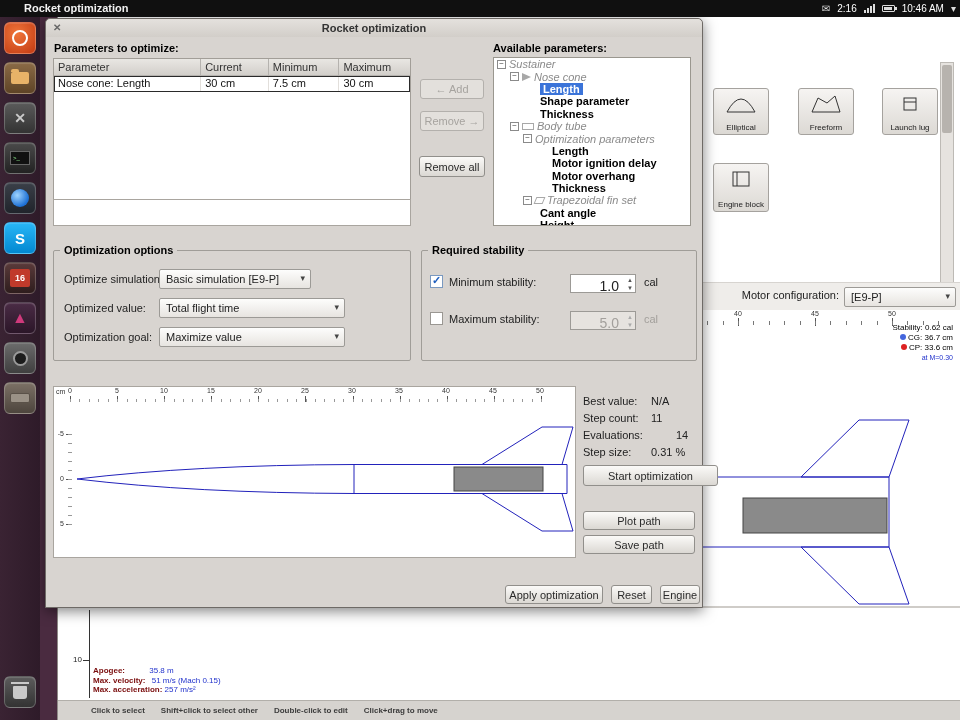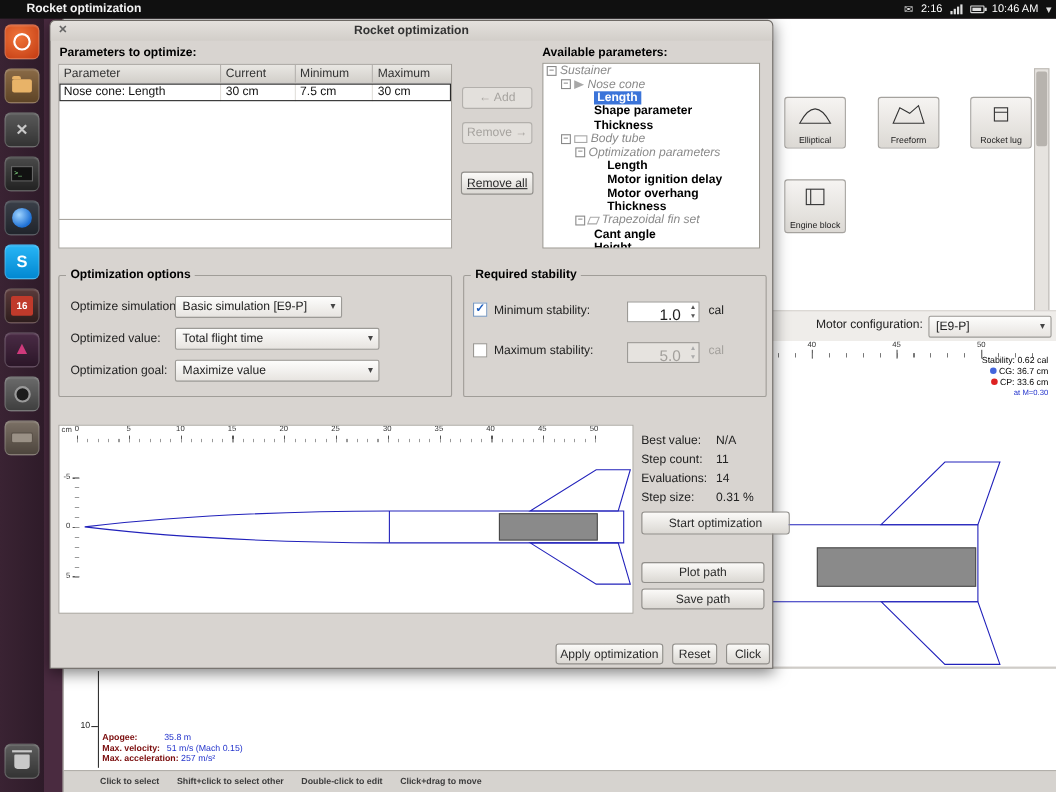--- a/index.html
+++ b/index.html
@@ -187,21 +187,21 @@
       <svg width="32" height="20" viewBox="0 0 32 20">
           <path d="M2 18 L8 4 L17 9 L25 2 L30 18 Z" fill="none" stroke="#333" stroke-width="1"></path>
         </svg>
       <span class="clabel">Freeform</span>
     </div>
     <div class="comp-btn" style="left:824px; top:71px;">
       <svg width="32" height="20" viewBox="0 0 32 20">
           <rect x="10" y="4" width="12" height="12" fill="none" stroke="#333"></rect>
           <line x1="10" y1="8" x2="22" y2="8" stroke="#333"></line>
         </svg>
-      <span class="clabel">Rocket lug</span>
+      <span class="clabel">Launch lug</span>
     </div>
     <div class="comp-btn" style="left:655px; top:146px; height:49px;">
       <svg width="32" height="20" viewBox="0 0 32 20">
           <rect x="8" y="3" width="16" height="14" fill="none" stroke="#333"></rect>
           <line x1="12" y1="3" x2="12" y2="17" stroke="#333"></line>
         </svg>
       <span class="clabel">Engine block</span>
     </div>
 
     <div class="vscroll" style="left:882px; top:45px; height:222px;">
@@ -280,21 +280,21 @@
         <span class="c0">Nose cone: Length</span>
         <span class="c1">30 cm</span>
         <span class="c2">7.5 cm</span>
         <span class="c3">30 cm</span>
       </div>
     </div>
     <div class="desc-box"></div>
 
     <div class="btn disabled" style="left:374px; top:60px; width:64px; height:20px;">← Add</div>
     <div class="btn disabled" style="left:374px; top:92px; width:64px; height:20px;">Remove →</div>
-    <div class="btn" style="left:373px; top:137px; width:66px; height:21px;text-decoration:underline;">Remove all</div>
+    <div class="btn" style="left:373px; top:137px; width:66px; height:21px;">Remove all</div>
 
     <span class="sec-label" style="left:447px; top:23px;">Available parameters:</span>
 
     <div class="tree">
       <div class="titem" style="padding-left:3px;">
           <span class="exp">−</span>
           <span class="t-grp">Sustainer</span>
         </div>
       <div class="titem" style="padding-left:16px;">
           <span class="exp">−</span>
@@ -423,26 +423,26 @@
         <polygon points="428,77.5 488,40 519,40 508,77.5" fill="none" stroke="#2222bb"></polygon>
         <polygon points="428,106.5 488,144 519,144 508,106.5" fill="none" stroke="#2222bb"></polygon>
       </svg>
     </div>
 
     <span class="stat-lab" style="top:376px;">Best value:</span>
     <span class="stat-val" style="top:376px;">N/A</span>
     <span class="stat-lab" style="top:393px;">Step count:</span>
     <span class="stat-val" style="top:393px;">11</span>
     <span class="stat-lab" style="top:410px;">Evaluations:</span>
-    <span class="stat-val" style="top:410px;">14</span>
+    <span class="stat-val" style="top:410px;margin-left:25px;">14</span>
     <span class="stat-lab" style="top:427px;">Step size:</span>
     <span class="stat-val" style="top:427px;">0.31 %</span>
 
     <div class="btn" style="left:537px; top:446px; width:135px; height:21px;">Start optimization</div>
     <div class="btn" style="left:537px; top:492px; width:112px; height:19px;">Plot path</div>
     <div class="btn" style="left:537px; top:516px; width:112px; height:19px;">Save path</div>
 
     <div class="btn" style="left:459px; top:566px; width:98px; height:19px;">Apply optimization</div>
     <div class="btn" style="left:565px; top:566px; width:41px; height:19px;">Reset</div>
-    <div class="btn" style="left:614px; top:566px; width:40px; height:19px;">Click</div>
+    <div class="btn" style="left:614px; top:566px; width:40px; height:19px;">Engine</div>
   </div>
 
 </div>
 
 </body></html>

